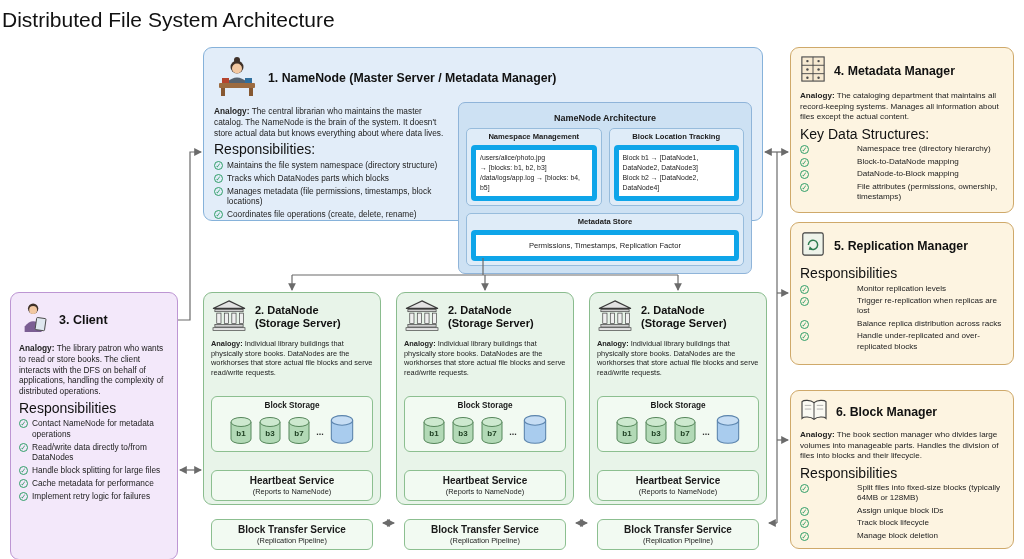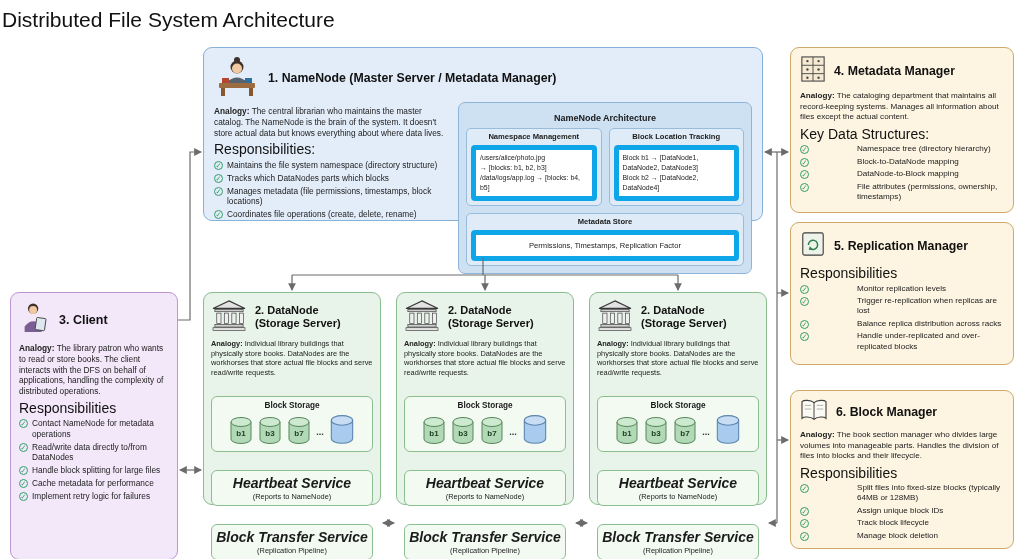--- a/index.html
+++ b/index.html
@@ -47,21 +47,21 @@
 
   
   .datanode { top:292px; width:178px; height:213px; background:#e8f4e9; border-color:#8abc8e; padding:6px 7px; }
   .dn1 { left:203px; } .dn2 { left:396px; } .dn3 { left:589px; }
   .dn-title div { font-weight:700; font-size:11px; line-height:1.2; color:#111; }
   .datanode .analogy { font-size:7.4px; }
   .dn-sec { background:#f2faf2; border:1px solid #8cbf90; border-radius:6px; margin-top:18px; padding:4px 3px; text-align:center; }
   .dn-sec-title { font-weight:700; font-size:8.2px; margin-bottom:2px; }
   .cyl-row { display:flex; justify-content:center; align-items:flex-end; gap:5px; padding:2px 0 1px; }
   .dots { font-size:9px; font-weight:700; color:#333; padding-bottom:9px; }
-  .dn-sec-l1 { font-weight:700; font-size:14px;font-style:italic; }
+  .dn-sec-l1 { font-weight:700; font-size:10px; }
   .dn-sec-l2 { font-size:7.4px; margin-top:1px; }
 
   
   .manager { left:790px; width:224px; background:#fdf4e1; border-color:#cfa96a; padding:7px 9px; }
   .meta-mgr { top:47px; height:166px; }
   .repl-mgr { top:222px; height:143px; }
   .block-mgr { top:390px; height:159px; }
   .manager .analogy { font-size:8.1px; }
   .manager .chklist li { font-size:8.1px;gap:48px; }
 

